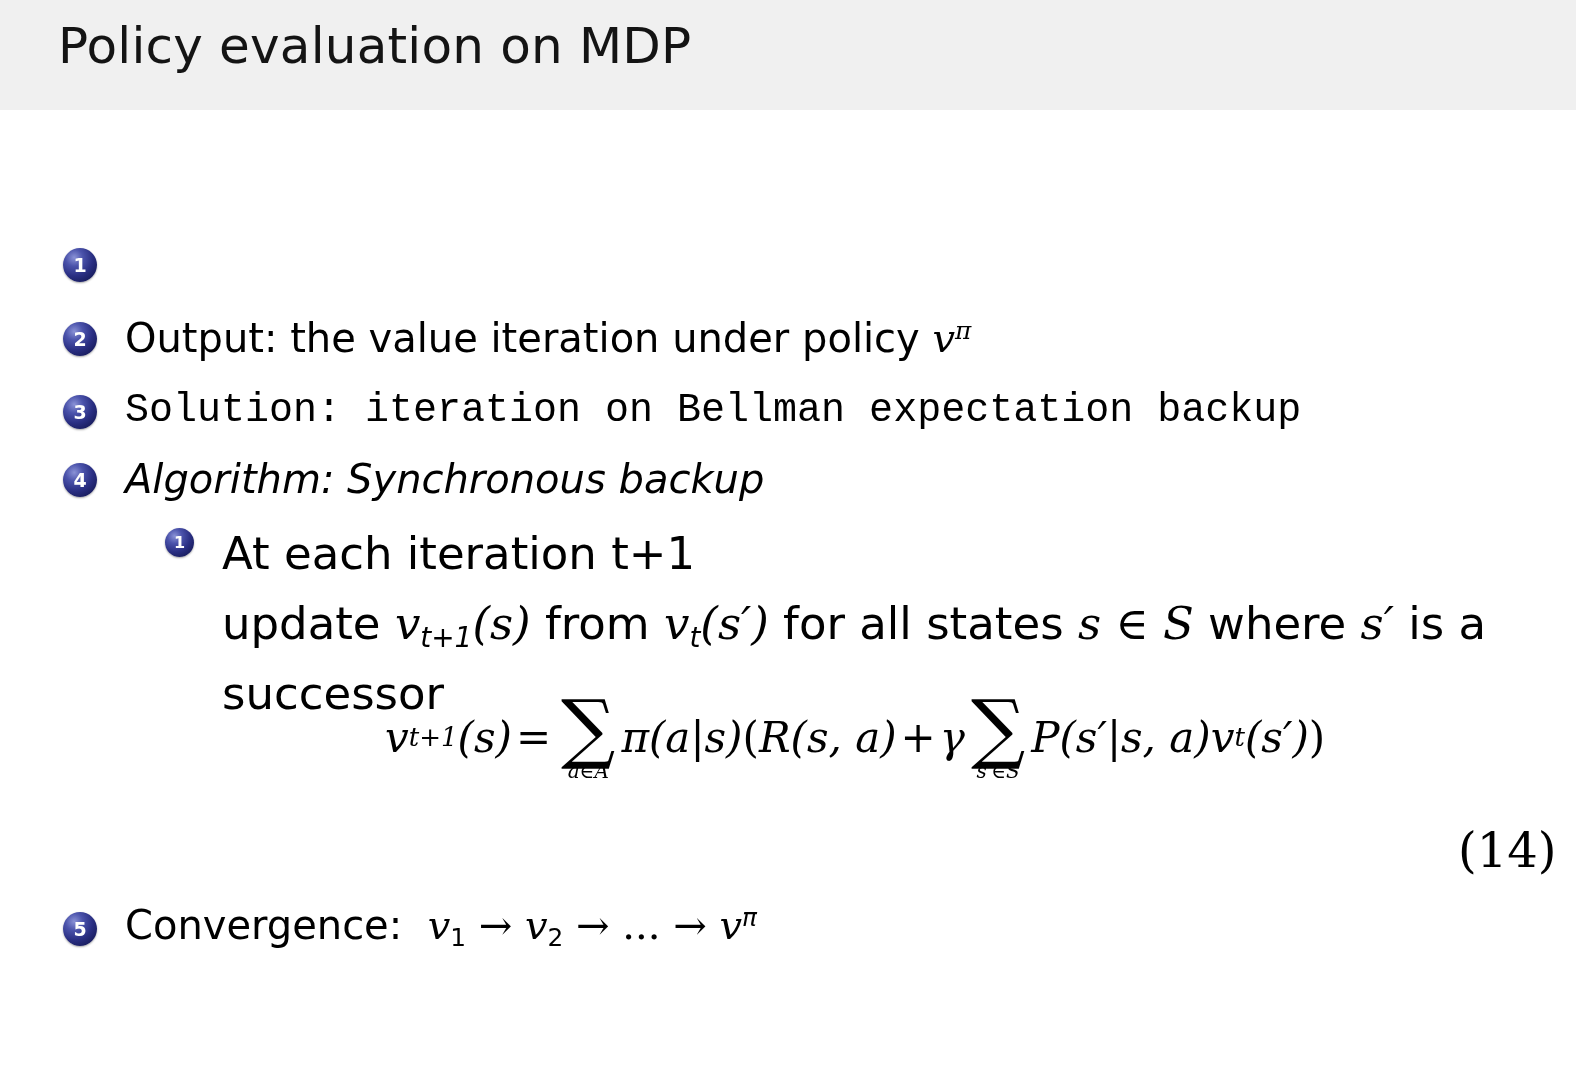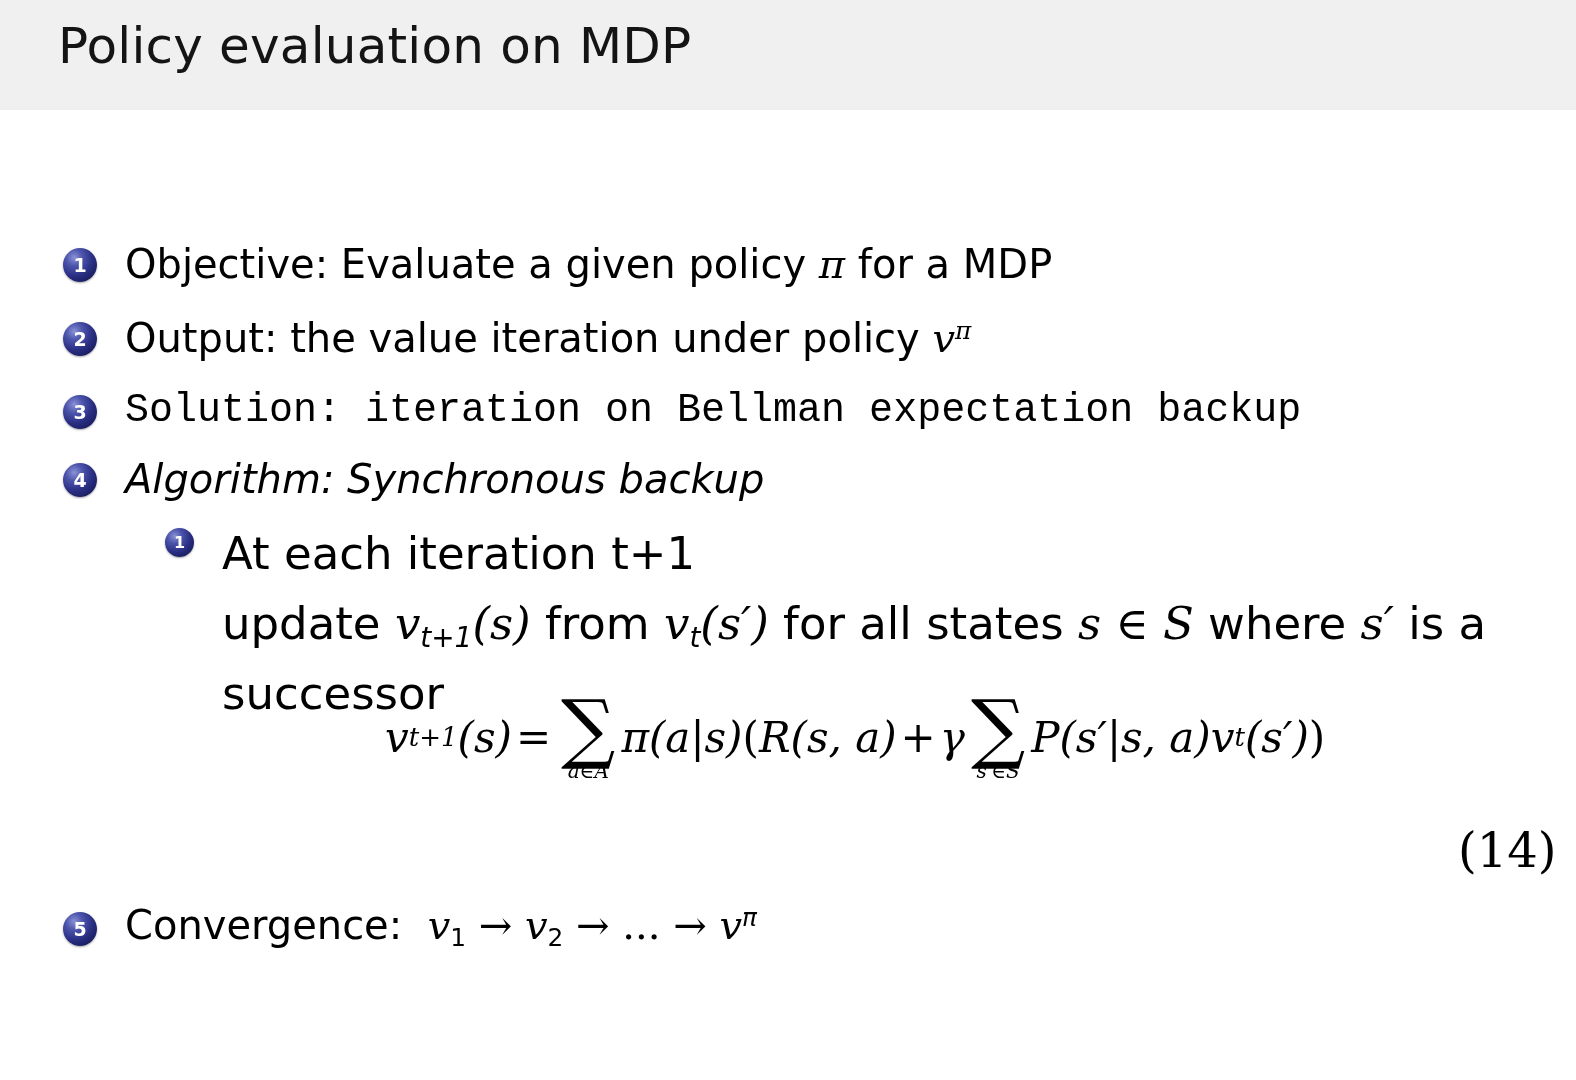--- a/index.html
+++ b/index.html
@@ -159,21 +159,20 @@
 </style>
 </head>
 <body>
 
 <div class="header-band"></div>
 <div class="slide-title">Policy evaluation on MDP</div>
 
 <div class="slide-body">
 
   <div class="bullet bullet-l1" style="left:63px; top:138px;">1</div>
-  <div class="item-l1" style="left:125px; top:134px;"><span>Objective: Evaluate a given policy </span><span class="math">π</span><span> for a MDP</span></div>
 
   <div class="bullet bullet-l1" style="left:63px; top:212px;">2</div>
   <div class="item-l1" style="left:125px; top:208px;"><span>Output: the value iteration under policy </span><span class="math">v</span><sup class="math">π</sup></div>
 
   <div class="bullet bullet-l1" style="left:63px; top:285px;">3</div>
   <div class="item-l1" style="left:125px; top:281px;font-family:Liberation Mono, monospace;">Solution: iteration on Bellman expectation backup</div>
 
   <div class="bullet bullet-l1" style="left:63px; top:353px;">4</div>
   <div class="item-l1" style="left:125px; top:349px;font-style:italic;">Algorithm: Synchronous backup</div>
 

